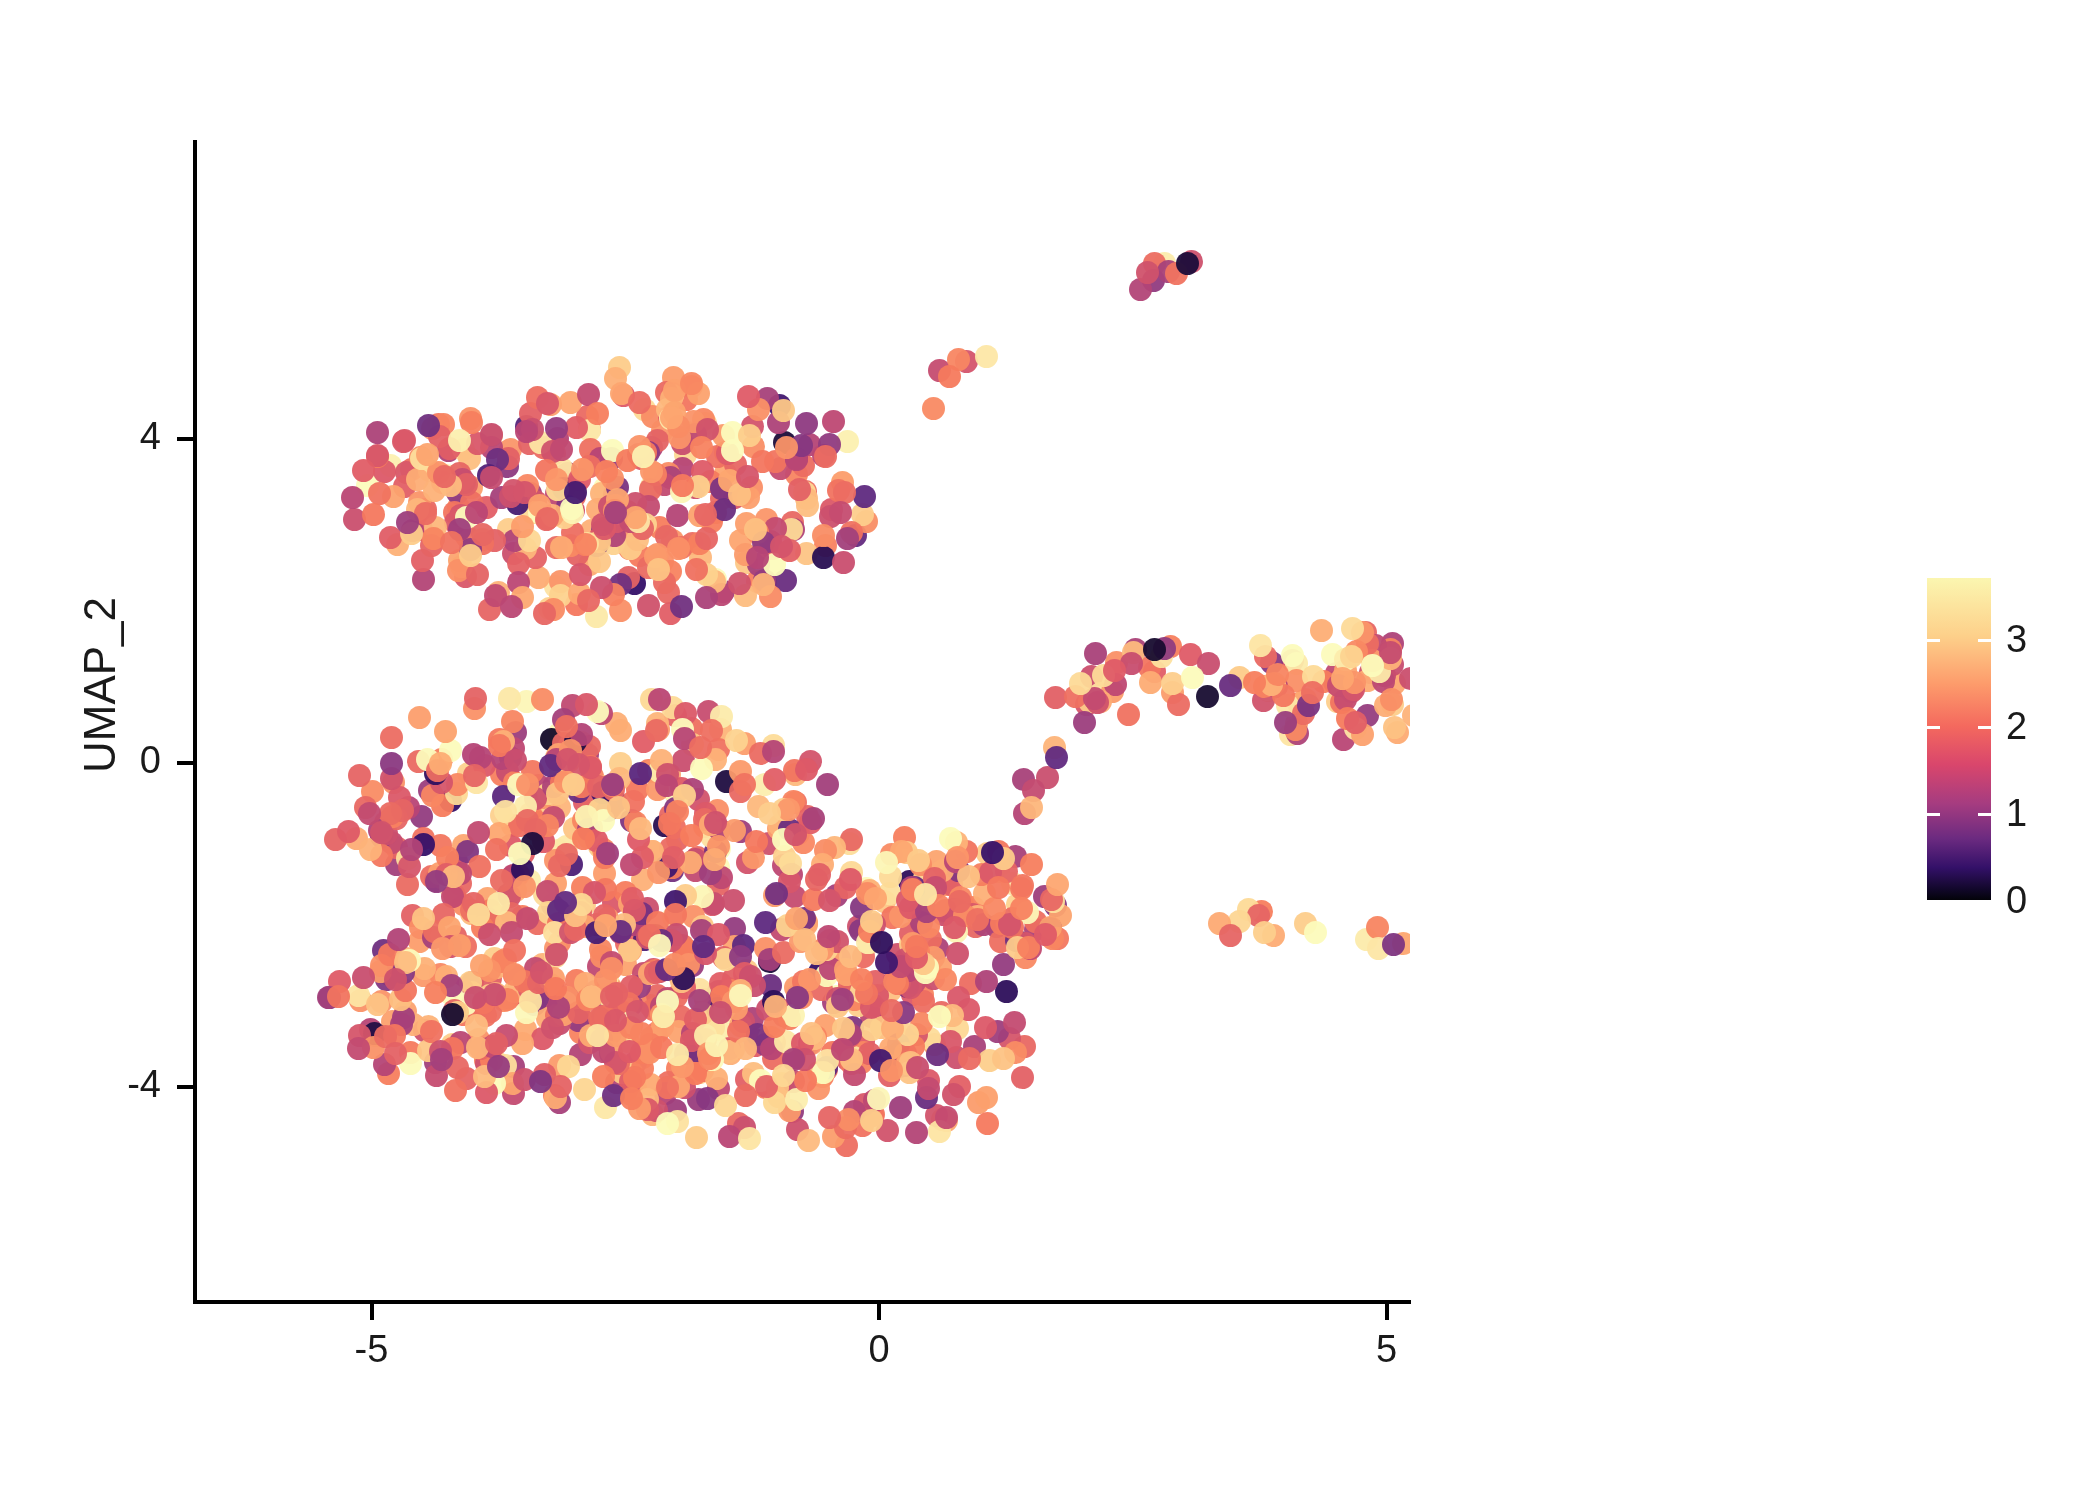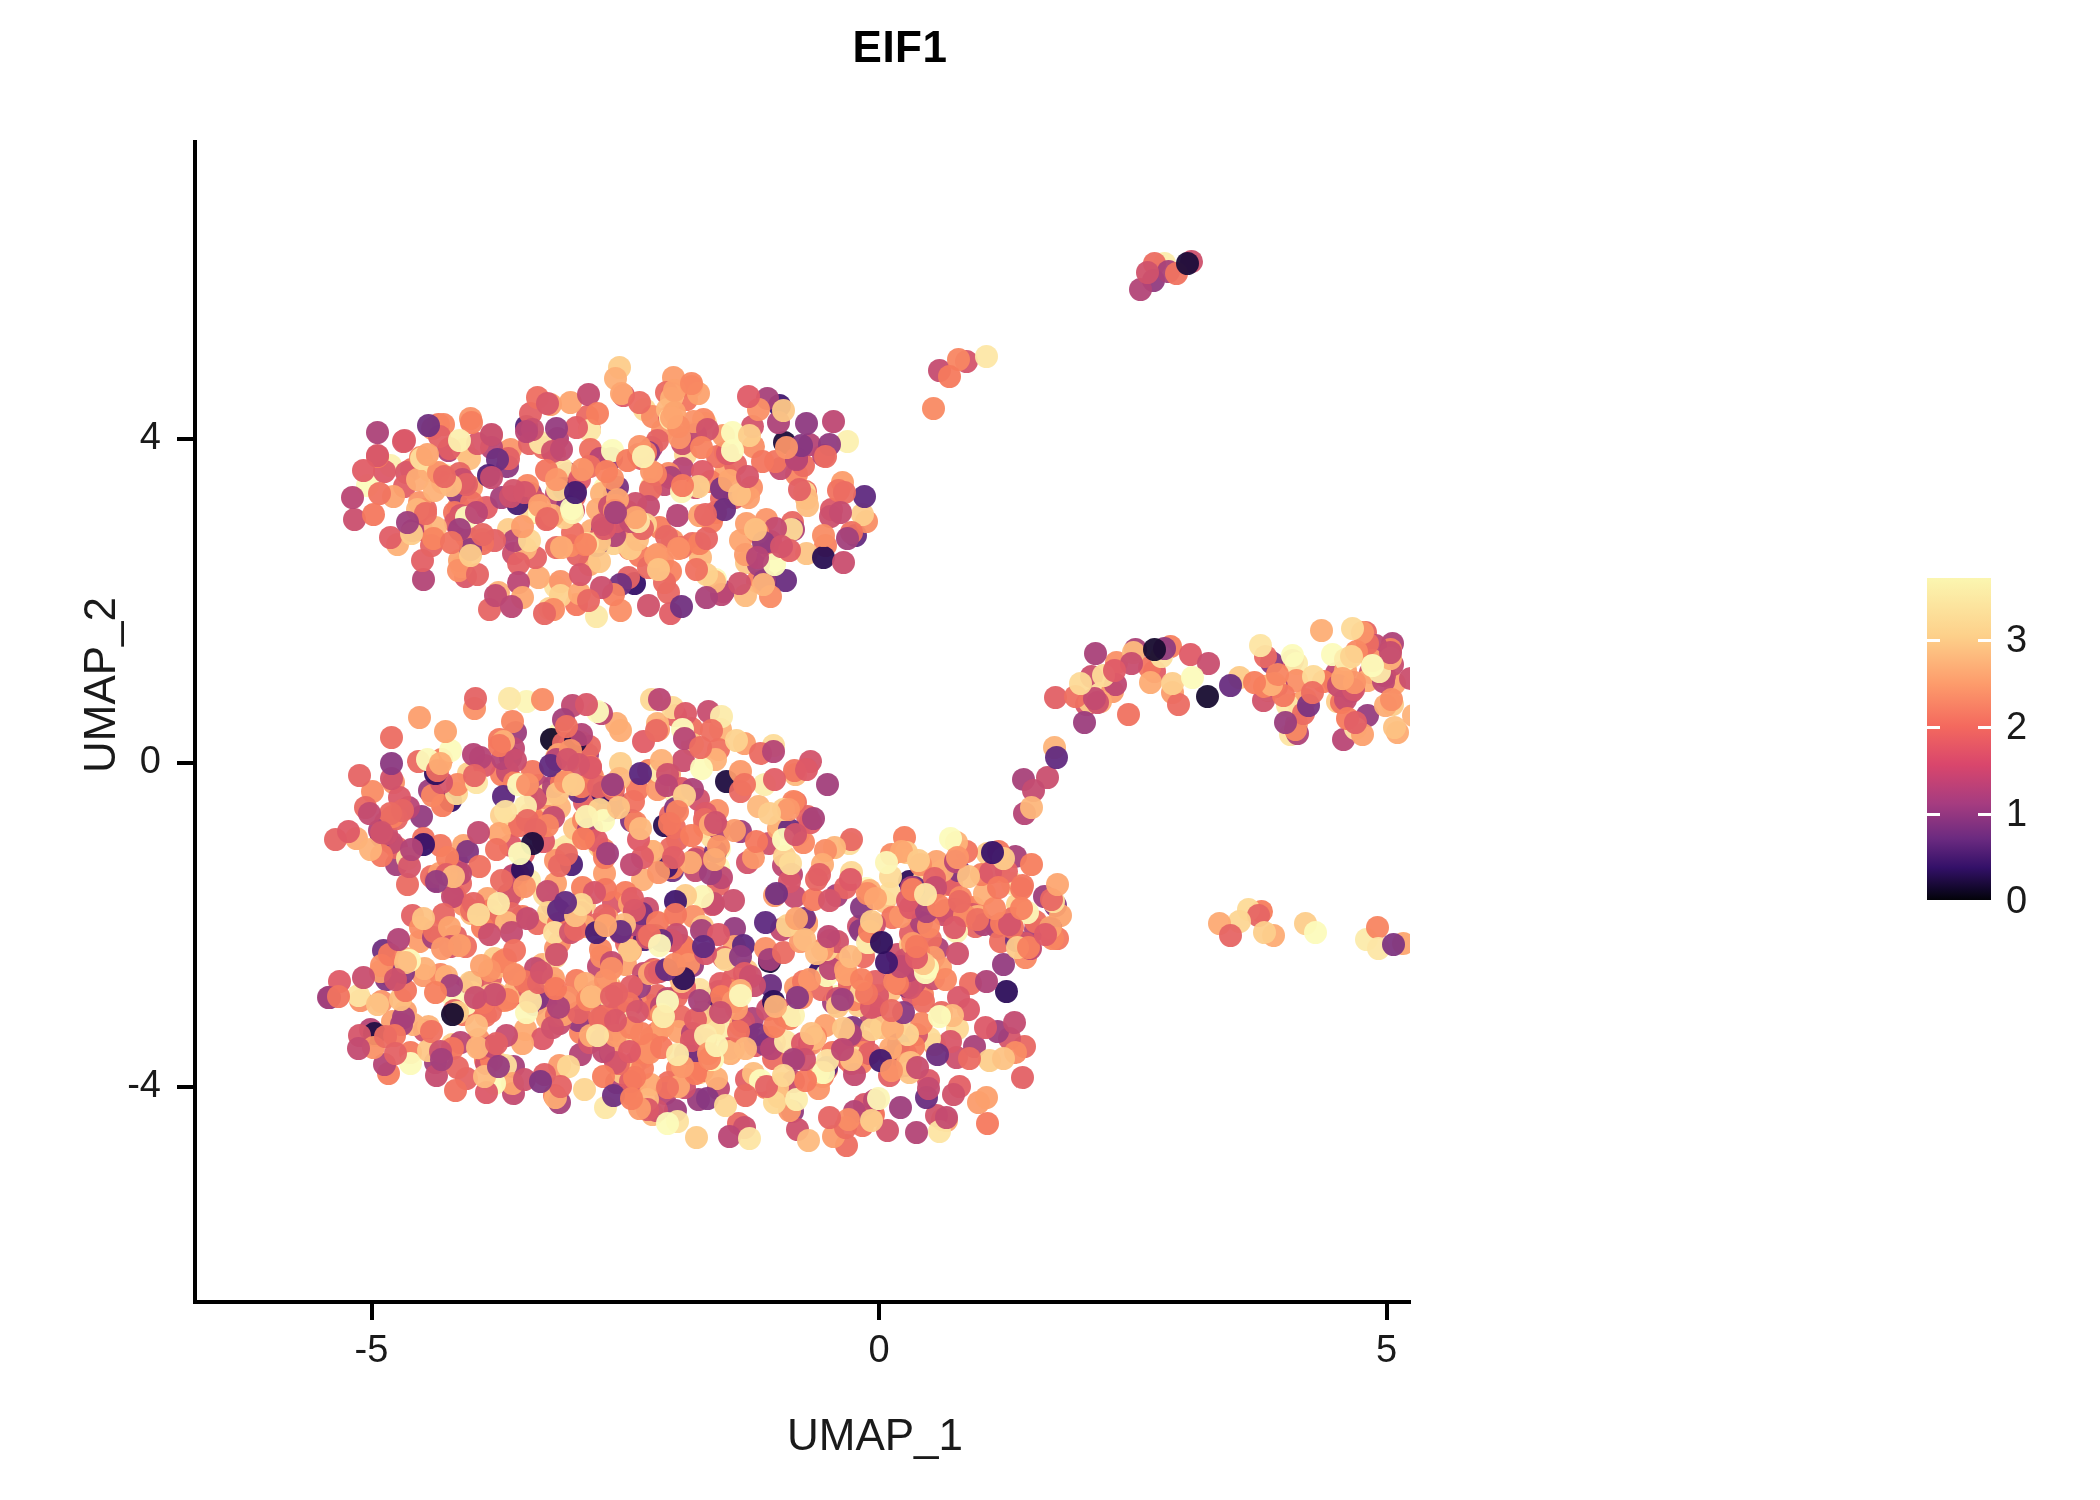--- a/index.html
+++ b/index.html
@@ -51,21 +51,20 @@
   .legend-tick .tl{left:0;width:13px;}
   .legend-tick .tr{right:0;width:13px;}
   .legend-label{position:absolute;left:86px;font-size:38px;color:#1a1a1a;line-height:1;transform:translateY(-50%);}
   .dot{position:absolute;border-radius:50%;}
 </style>
 </head>
 <body>
 
 <div id="root">
 
-  <div id="plot-title">EIF1</div>
 
   <div id="panel">
     <div id="points">
         <div class="dot" style="left: 252.136px; top: 355.889px; width: 23px; height: 23px; background: rgb(250, 144, 102); opacity: 0.95;"></div>
         <div class="dot" style="left: 539.741px; top: 411.364px; width: 23px; height: 23px; background: rgb(253, 200, 135); opacity: 0.95;"></div>
         <div class="dot" style="left: 251.457px; top: 340.653px; width: 23px; height: 23px; background: rgb(141, 58, 129); opacity: 0.95;"></div>
         <div class="dot" style="left: 519.232px; top: 322.169px; width: 23px; height: 23px; background: rgb(253, 166, 112); opacity: 0.95;"></div>
         <div class="dot" style="left: 161.218px; top: 334.029px; width: 23px; height: 23px; background: rgb(252, 251, 188); opacity: 0.95;"></div>
         <div class="dot" style="left: 366.751px; top: 358.776px; width: 23px; height: 23px; background: rgb(208, 82, 108); opacity: 0.95;"></div>
         <div class="dot" style="left: 380.717px; top: 264.669px; width: 23px; height: 23px; background: rgb(234, 106, 98); opacity: 0.95;"></div>
@@ -1811,21 +1810,20 @@
     </div>
   <div id="xtick-marks">
       <div class="xtick-mark" style="left: 369.5px;"></div>
       <div class="xtick-label" style="left: 331.5px; top: 1330px;">-5</div>
       <div class="xtick-mark" style="left: 877px;"></div>
       <div class="xtick-label" style="left: 839px; top: 1330px;">0</div>
       <div class="xtick-mark" style="left: 1384.5px;"></div>
       <div class="xtick-label" style="left: 1346.5px; top: 1330px;">5</div>
     </div>
 
-  <div id="axis-x-title">UMAP_1</div>
   <div id="axis-y-title">UMAP_2</div>
 
   <div id="legend">
     <div id="legend-bar"></div>
     <div id="legend-ticks">
         <div class="legend-tick" style="top: 68.9189px;">
           <span class="tl"></span>
           <span class="tr"></span>
         </div>
         <div class="legend-label" style="top: 68.9189px;">3</div>

